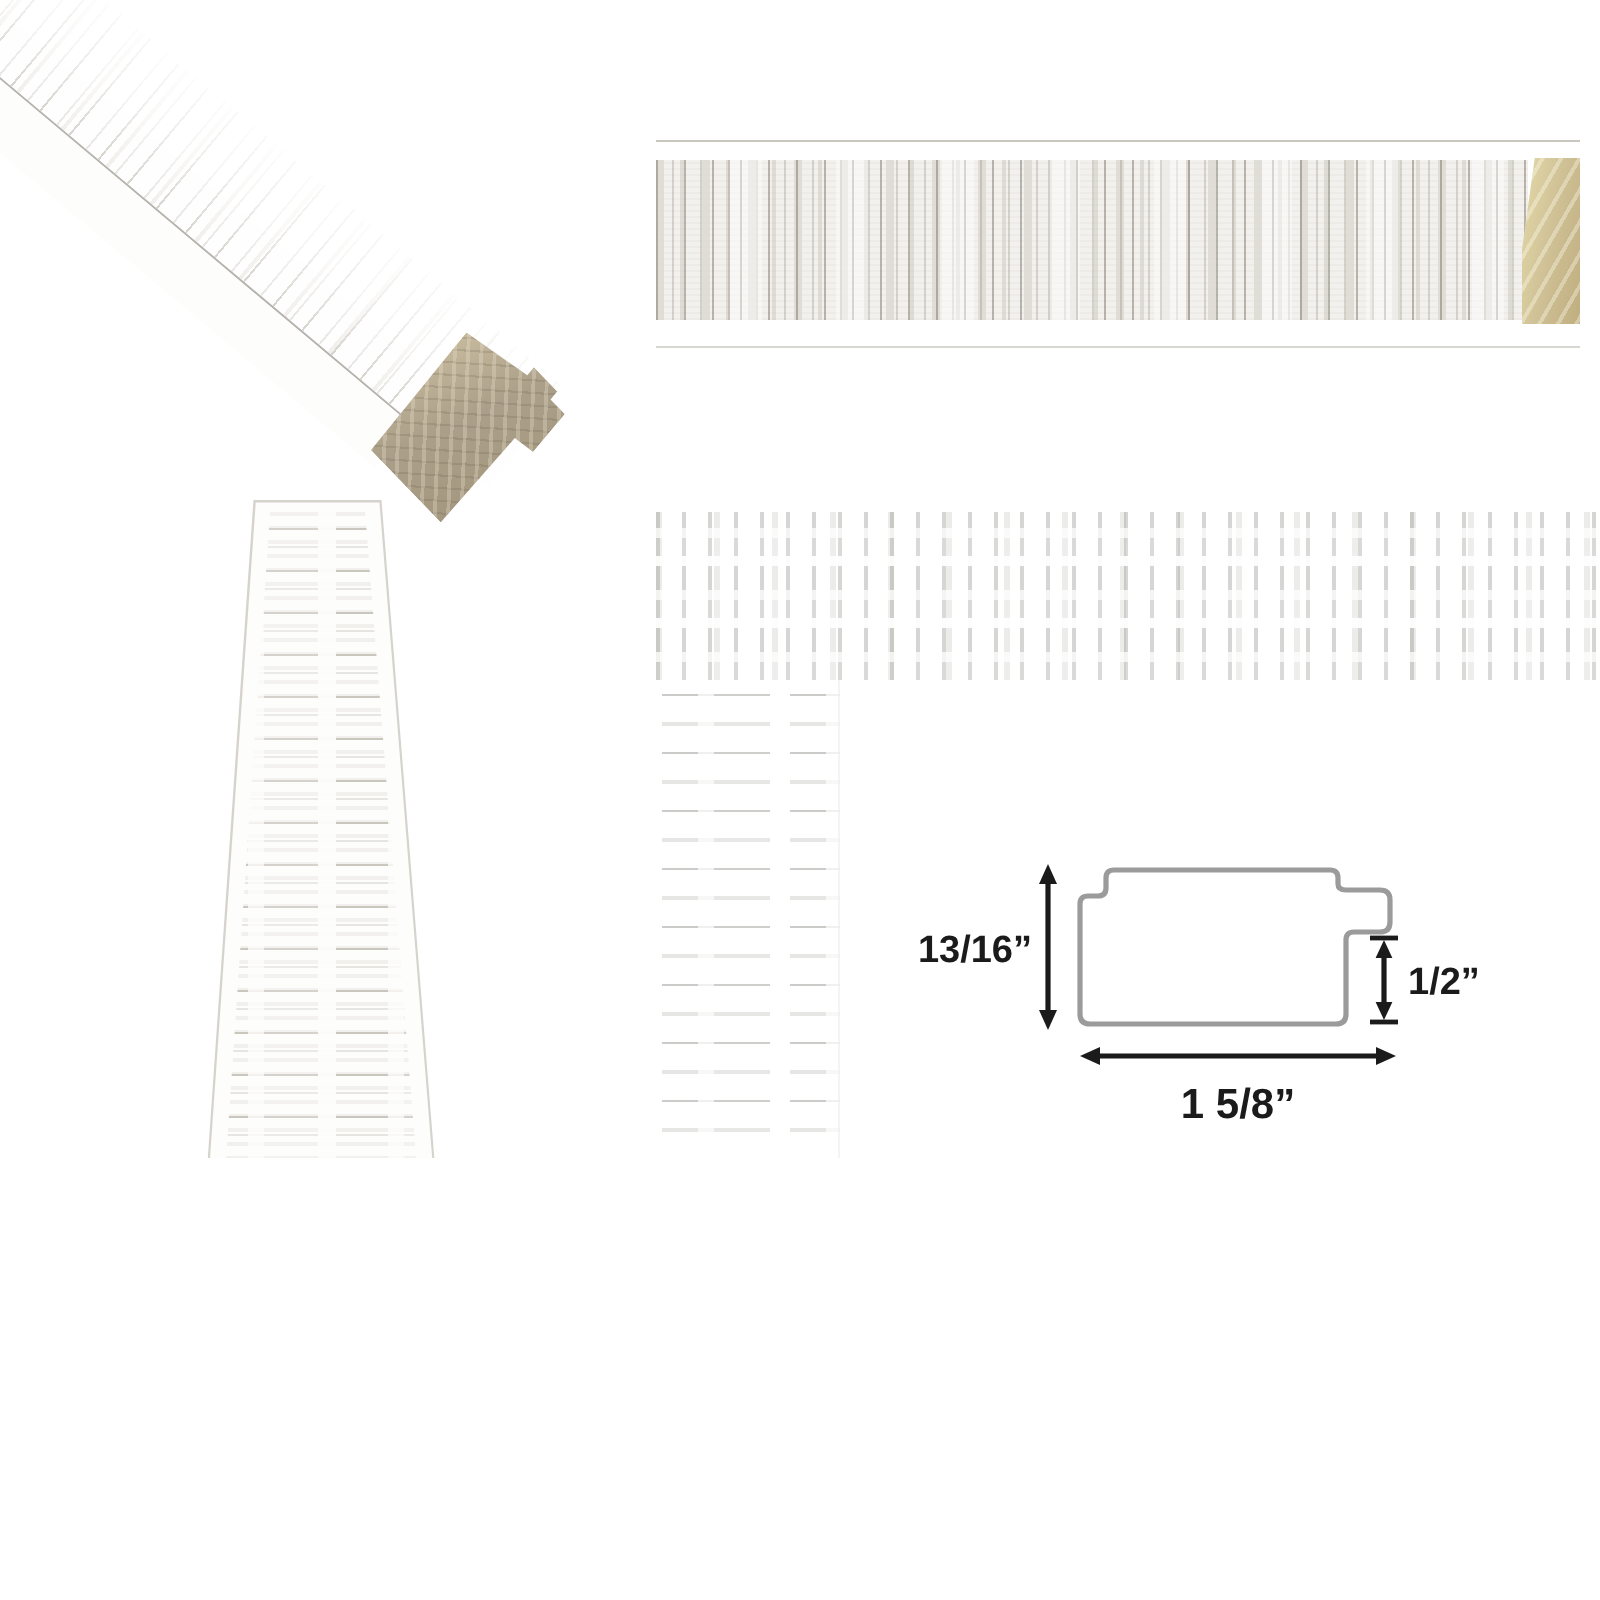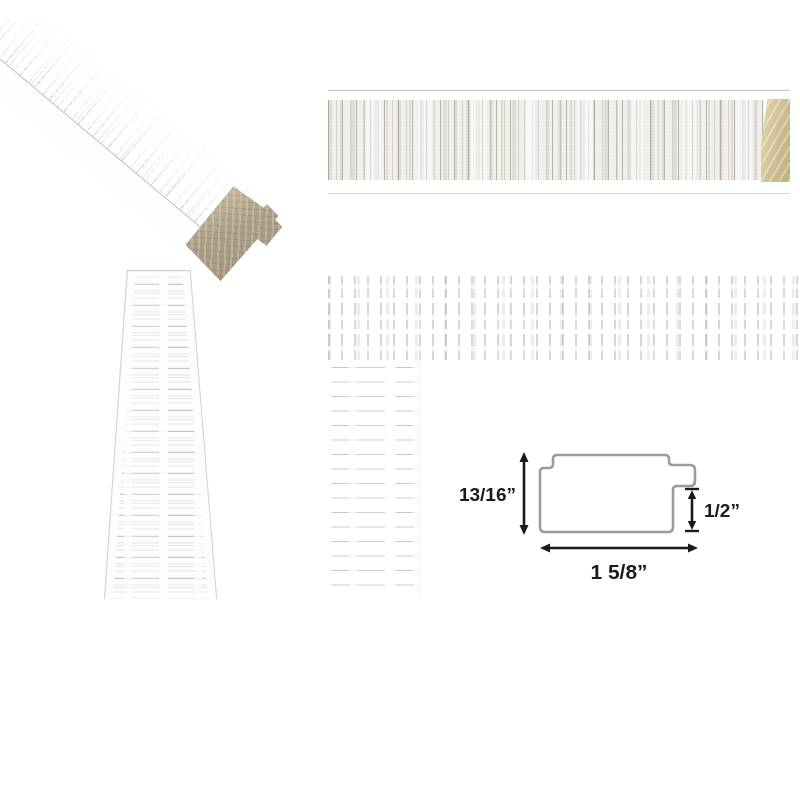--- a/index.html
+++ b/index.html
@@ -9,21 +9,20 @@
     --wood-cut:#cdbe93;
     --wood-cut-dark:#a1967f;
     --wood-cut-gray:#a89e8c;
     --texture-streak:#8d8577;
   }
   html,body{margin:0;padding:0;}
   body{font-family:"Liberation Sans",sans-serif;background:#fff;}
   .canvas{
     position:relative;width:800px;height:579px;overflow:hidden;
     background:var(--background,#ffffff);
-    margin-top:20px;
   }
   .abs{position:absolute;}
 
   
   .angled-strip{
     left:-129px;top:-152px;width:540px;height:92px;
     transform:rotate(40deg);transform-origin:0 0;
   }
   .angled-face{
     position:absolute;left:0;top:0;right:0;height:63px;background:#fefefe;

